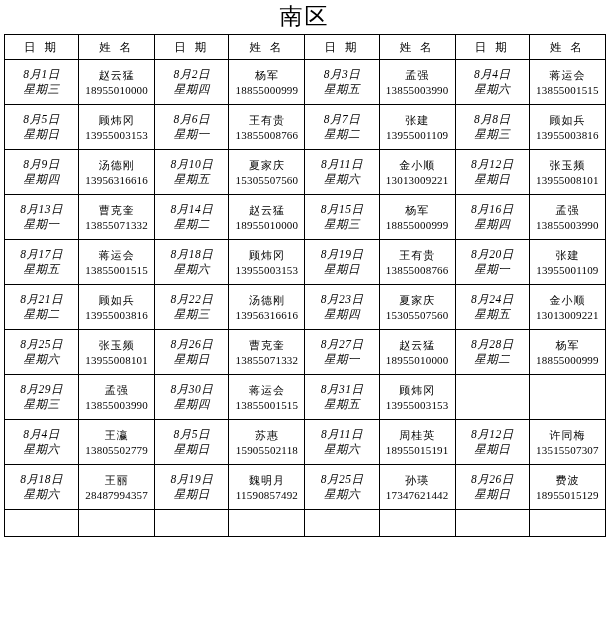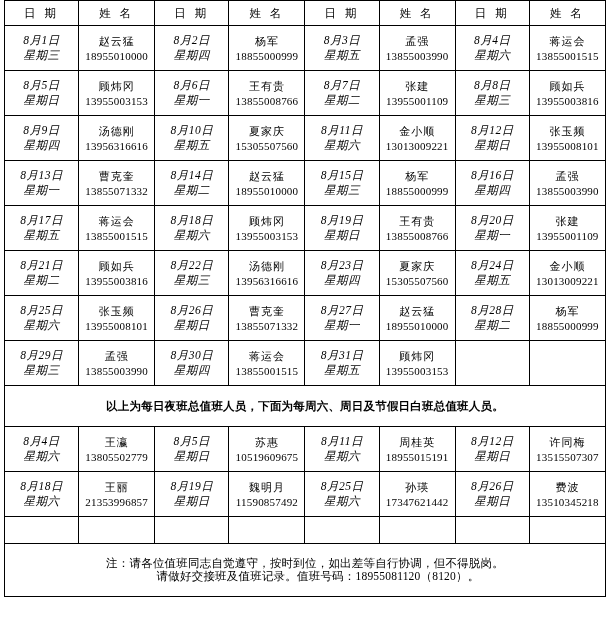--- a/index.html
+++ b/index.html
@@ -107,20 +107,21 @@
   }
   .foot-l1 { display: block; }
   .foot-l2 { display: block; padding-left: 26px; }
   .blank { }
 </style>
 </head>
 <body>
 
 <div id="page">
 
+  <div class="title">南区</div>
 
   <table class="roster">
     <colgroup>
       <col class="date-col">
         <col class="name-col">
       <col class="date-col">
         <col class="name-col">
       <col class="date-col">
         <col class="name-col">
       <col class="date-col">
@@ -413,40 +414,37 @@
         <td class="datecell blank">
             <span class="d-line1"></span>
             <span class="d-line2"></span>
           </td>
         <td class="namecell blank">
             <span class="n-name"></span>
             <span class="n-phone"></span>
           </td>
       </tr>
 
-      <tr>
-        <td class="notecell" colspan="8">以上为每日夜班总值班人员，下面为每周六、周日及节假日白班总值班人员。</td>
-      </tr>
 
       <tr>
         <td class="datecell">
             <span class="d-line1">8月4日</span>
             <span class="d-line2">星期六</span>
           </td>
         <td class="namecell">
             <span class="n-name">王瀛</span>
             <span class="n-phone">13805502779</span>
           </td>
         <td class="datecell">
             <span class="d-line1">8月5日</span>
             <span class="d-line2">星期日</span>
           </td>
         <td class="namecell">
             <span class="n-name">苏惠</span>
-            <span class="n-phone">10519609675</span>
+            <span class="n-phone">15905502118</span>
           </td>
         <td class="datecell">
             <span class="d-line1">8月11日</span>
             <span class="d-line2">星期六</span>
           </td>
         <td class="namecell">
             <span class="n-name">周桂英</span>
             <span class="n-phone">18955015191</span>
           </td>
         <td class="datecell">
@@ -459,21 +457,21 @@
           </td>
       </tr>
 
       <tr>
         <td class="datecell">
             <span class="d-line1">8月18日</span>
             <span class="d-line2">星期六</span>
           </td>
         <td class="namecell">
             <span class="n-name">王丽</span>
-            <span class="n-phone">21353996857</span>
+            <span class="n-phone">28487994357</span>
           </td>
         <td class="datecell">
             <span class="d-line1">8月19日</span>
             <span class="d-line2">星期日</span>
           </td>
         <td class="namecell">
             <span class="n-name">魏明月</span>
             <span class="n-phone">11590857492</span>
           </td>
         <td class="datecell">
@@ -483,37 +481,31 @@
         <td class="namecell">
             <span class="n-name">孙瑛</span>
             <span class="n-phone">17347621442</span>
           </td>
         <td class="datecell">
             <span class="d-line1">8月26日</span>
             <span class="d-line2">星期日</span>
           </td>
         <td class="namecell">
             <span class="n-name">费波</span>
-            <span class="n-phone">13510345218</span>
-          </td>
-      </tr>
-
-      <tr>
-        <td class="emptyrow"></td>
-        <td class="emptyrow"></td>
-        <td class="emptyrow"></td>
-        <td class="emptyrow"></td>
-        <td class="emptyrow"></td>
-        <td class="emptyrow"></td>
-        <td class="emptyrow"></td>
-        <td class="emptyrow"></td>
-      </tr>
-
-      <tr>
-        <td class="footcell" colspan="8">
-          <span class="foot-l1">注：请各位值班同志自觉遵守，按时到位，如出差等自行协调，但不得脱岗。</span>
-          <span class="foot-l2">请做好交接班及值班记录。值班号码：18955081120（8120）。</span>
-        </td>
-      </tr>
+            <span class="n-phone">18955015129</span>
+          </td>
+      </tr>
+
+      <tr>
+        <td class="emptyrow"></td>
+        <td class="emptyrow"></td>
+        <td class="emptyrow"></td>
+        <td class="emptyrow"></td>
+        <td class="emptyrow"></td>
+        <td class="emptyrow"></td>
+        <td class="emptyrow"></td>
+        <td class="emptyrow"></td>
+      </tr>
+
 
     </tbody>
   </table>
 </div>
 
 </body></html>

